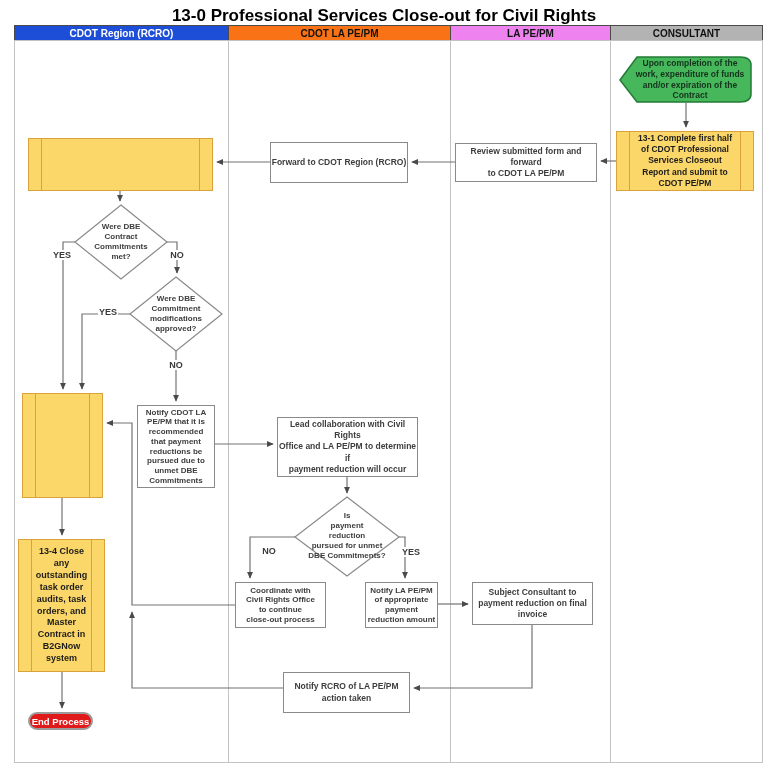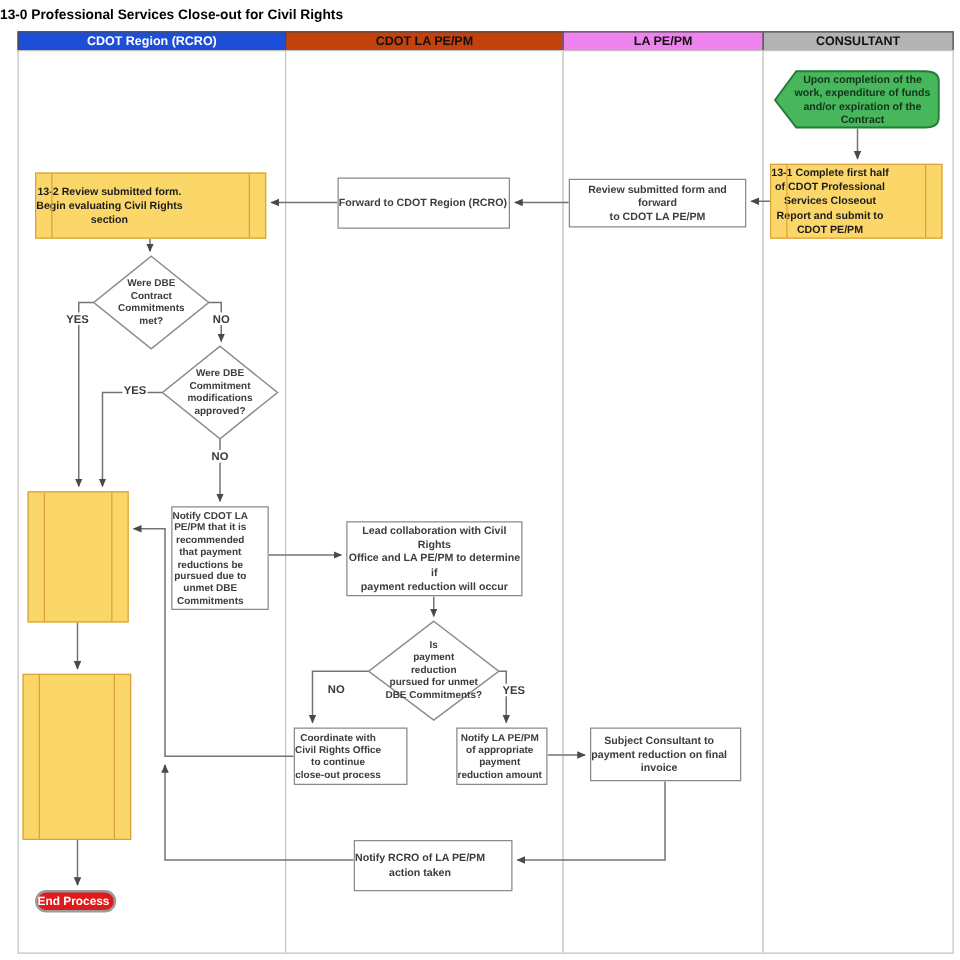--- a/index.html
+++ b/index.html
@@ -1,30 +1,30 @@
 <!DOCTYPE html>
 <html><head>
 <meta charset="utf-8">
 <style>
   html,body{margin:0;padding:0}
   body{width:768px;height:768px;background:#fff;position:relative;overflow:hidden;
        font-family:"Liberation Sans",sans-serif;-webkit-font-smoothing:antialiased}
   .abs{position:absolute;box-sizing:border-box}
-  .title{left:0;top:6px;width:768px;font-weight:bold;font-size:11px;color:#000}
+  .title{left:0;top:6px;width:768px;text-align:center;font-weight:bold;font-size:17px;color:#000}
   .hdr{top:25px;height:16px;display:flex;align-items:center;justify-content:center;
        font-weight:bold;font-size:10px;border:1px solid #4a4a4a}
   .hdr1{left:14px;width:215px;background:#1d4ed8;color:#fff}
-  .hdr2{left:228px;width:223px;background:#c2410c;color:#111}
+  .hdr2{left:228px;width:223px;background:#f97316;color:#111}
   .hdr3{left:450px;width:161px;background:#EE82EE;color:#111}
   .hdr4{left:610px;width:153px;background:#B3B3B3;color:#111}
   .lane{top:40px;height:723px;background:#fff;border:1px solid #c3c3c3}
   .lane1{left:14px;width:215px}.lane2{left:228px;width:223px}
   .lane3{left:450px;width:161px}.lane4{left:610px;width:153px}
   svg.layer{left:0;top:0;pointer-events:none}
-  .node{display:flex;align-items:center;text-align:center;font-weight:bold}
+  .node{display:flex;align-items:center;justify-content:center;text-align:center;font-weight:bold}
   .node .txt{white-space:pre-line}
   .white{background:#fff;border:1px solid #8a8a8a;color:#3d3d3d;font-size:8.5px;line-height:1.3}
   .yellow{background:#FBD669;border:1.5px solid #D9A23C;color:#1c1c1c;font-size:8.5px;line-height:1.3}
   .bar{position:absolute;top:0;bottom:0;width:0;border-left:1.3px solid #D9A23C}
   .bar.l{left:12px}.bar.r{right:12px}
   .dtext{display:flex;align-items:center;justify-content:center;text-align:center;
          font-weight:bold;color:#3d3d3d;font-size:8px;line-height:1.25;white-space:pre-line}
   .gtext{display:flex;align-items:center;justify-content:center;text-align:center;
          font-weight:bold;color:#14321c;font-size:8.5px;line-height:1.25;white-space:pre-line}
   .lbl{font-weight:bold;font-size:9px;color:#3a3a3a;background:#fff;padding:0 1px;
@@ -131,23 +131,20 @@
 reduction amount</span>
 </div>
 <div class="abs node white" style="left:283px;top:672px;width:127px;height:41px">
   <span class="txt">Notify RCRO of LA PE/PM
 action taken</span>
 </div>
 
 <div class="abs node yellow" style="left:28px;top:138px;width:185px;height:53px">
   <span class="bar l"></span>
   <span class="bar r"></span>
-  <span class="txt">13-2 Review submitted form.
-Begin evaluating Civil Rights
-section</span>
 </div>
 <div class="abs dtext" style="left:79px;top:214px;width:84px;height:56px">Were DBE
 Contract
 Commitments
 met?</div>
 <div class="abs dtext" style="left:132px;top:286px;width:88px;height:56px">Were DBE
 Commitment
 modifications
 approved?</div>
 <div class="abs node white f8" style="left:137px;top:405px;width:78px;height:83px">
@@ -160,20 +157,30 @@
 unmet DBE
 Commitments</span>
 </div>
 <div class="abs node yellow f8" style="left:22px;top:393px;width:81px;height:105px">
   <span class="bar l"></span>
   <span class="bar r"></span>
 </div>
 <div class="abs node yellow f9" style="left:18px;top:539px;width:87px;height:133px">
   <span class="bar l"></span>
   <span class="bar r"></span>
+  <span class="txt">13-4 Close
+any
+outstanding
+task order
+audits, task
+orders, and
+Master
+Contract in
+B2GNow
+system</span>
 </div>
 <div class="abs node endp" style="left:28px;top:712px;width:65px;height:18px">
   <span class="txt">End Process</span>
 </div>
 
 <div class="abs lbl" style="left:62px;top:250px">YES</div>
 <div class="abs lbl" style="left:177px;top:250px">NO</div>
 <div class="abs lbl" style="left:108px;top:307px">YES</div>
 <div class="abs lbl" style="left:176px;top:360px">NO</div>
 <div class="abs lbl" style="left:269px;top:546px">NO</div>

